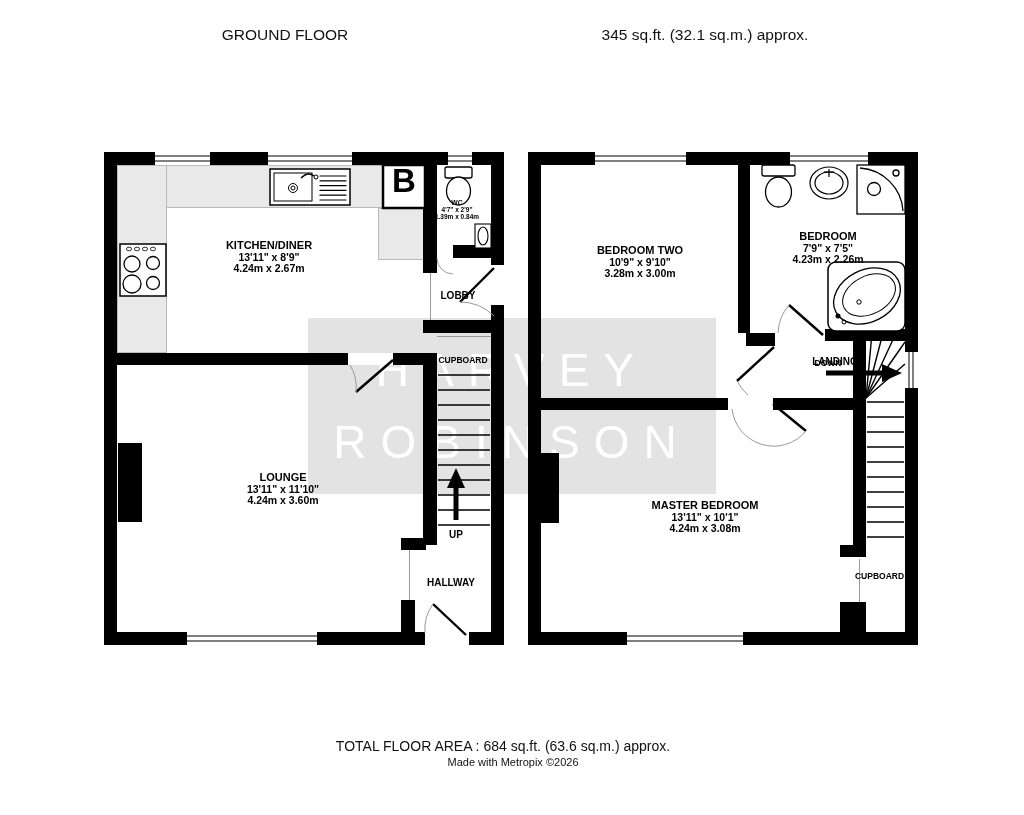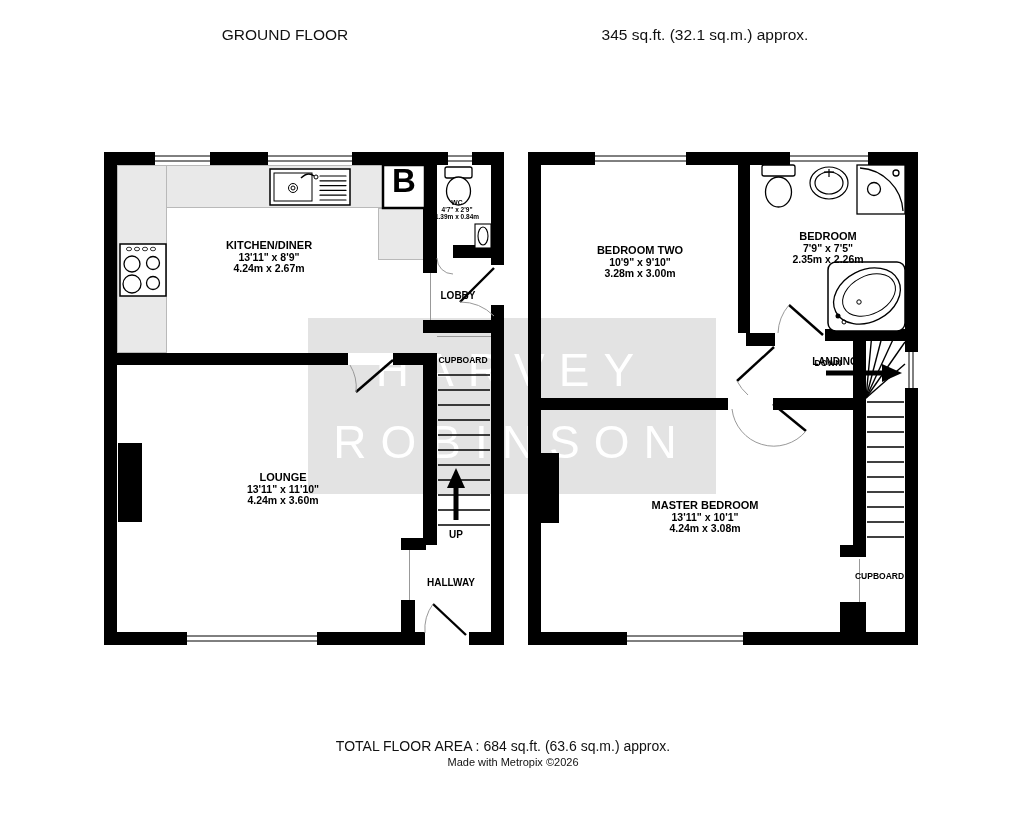--- a/index.html
+++ b/index.html
@@ -258,21 +258,21 @@
     <div class="blabel" style="left:404px;top:164px;">B</div>
 
     <div class="rlabel" style="left:640px;top:245px;">
       <div class="rname">BEDROOM TWO</div>
       <div class="rdim">10'9" x 9'10"</div>
       <div class="rdim">3.28m x 3.00m</div>
     </div>
     <div class="rlabel" style="left:828px;top:231px;">
       <div class="rname">BEDROOM</div>
       <div class="rdim">7'9" x 7'5"</div>
-      <div class="rdim">2.35m x 2.26m</div>
+      <div class="rdim">4.23m x 2.26m</div>
     </div>
     <div class="rlabel" style="left:705px;top:500px;">
       <div class="rname">MASTER BEDROOM</div>
       <div class="rdim">13'11" x 10'1"</div>
       <div class="rdim">4.24m x 3.08m</div>
     </div>
     <div class="slabel" style="left:835px;top:356px;">LANDING</div>
     <div class="slabel" style="left:828px;top:358px;font-size:8.5px;">DOWN</div>
     <div class="clip" style="left:854px;top:571px;width:51px;">CUPBOARD</div>
 

